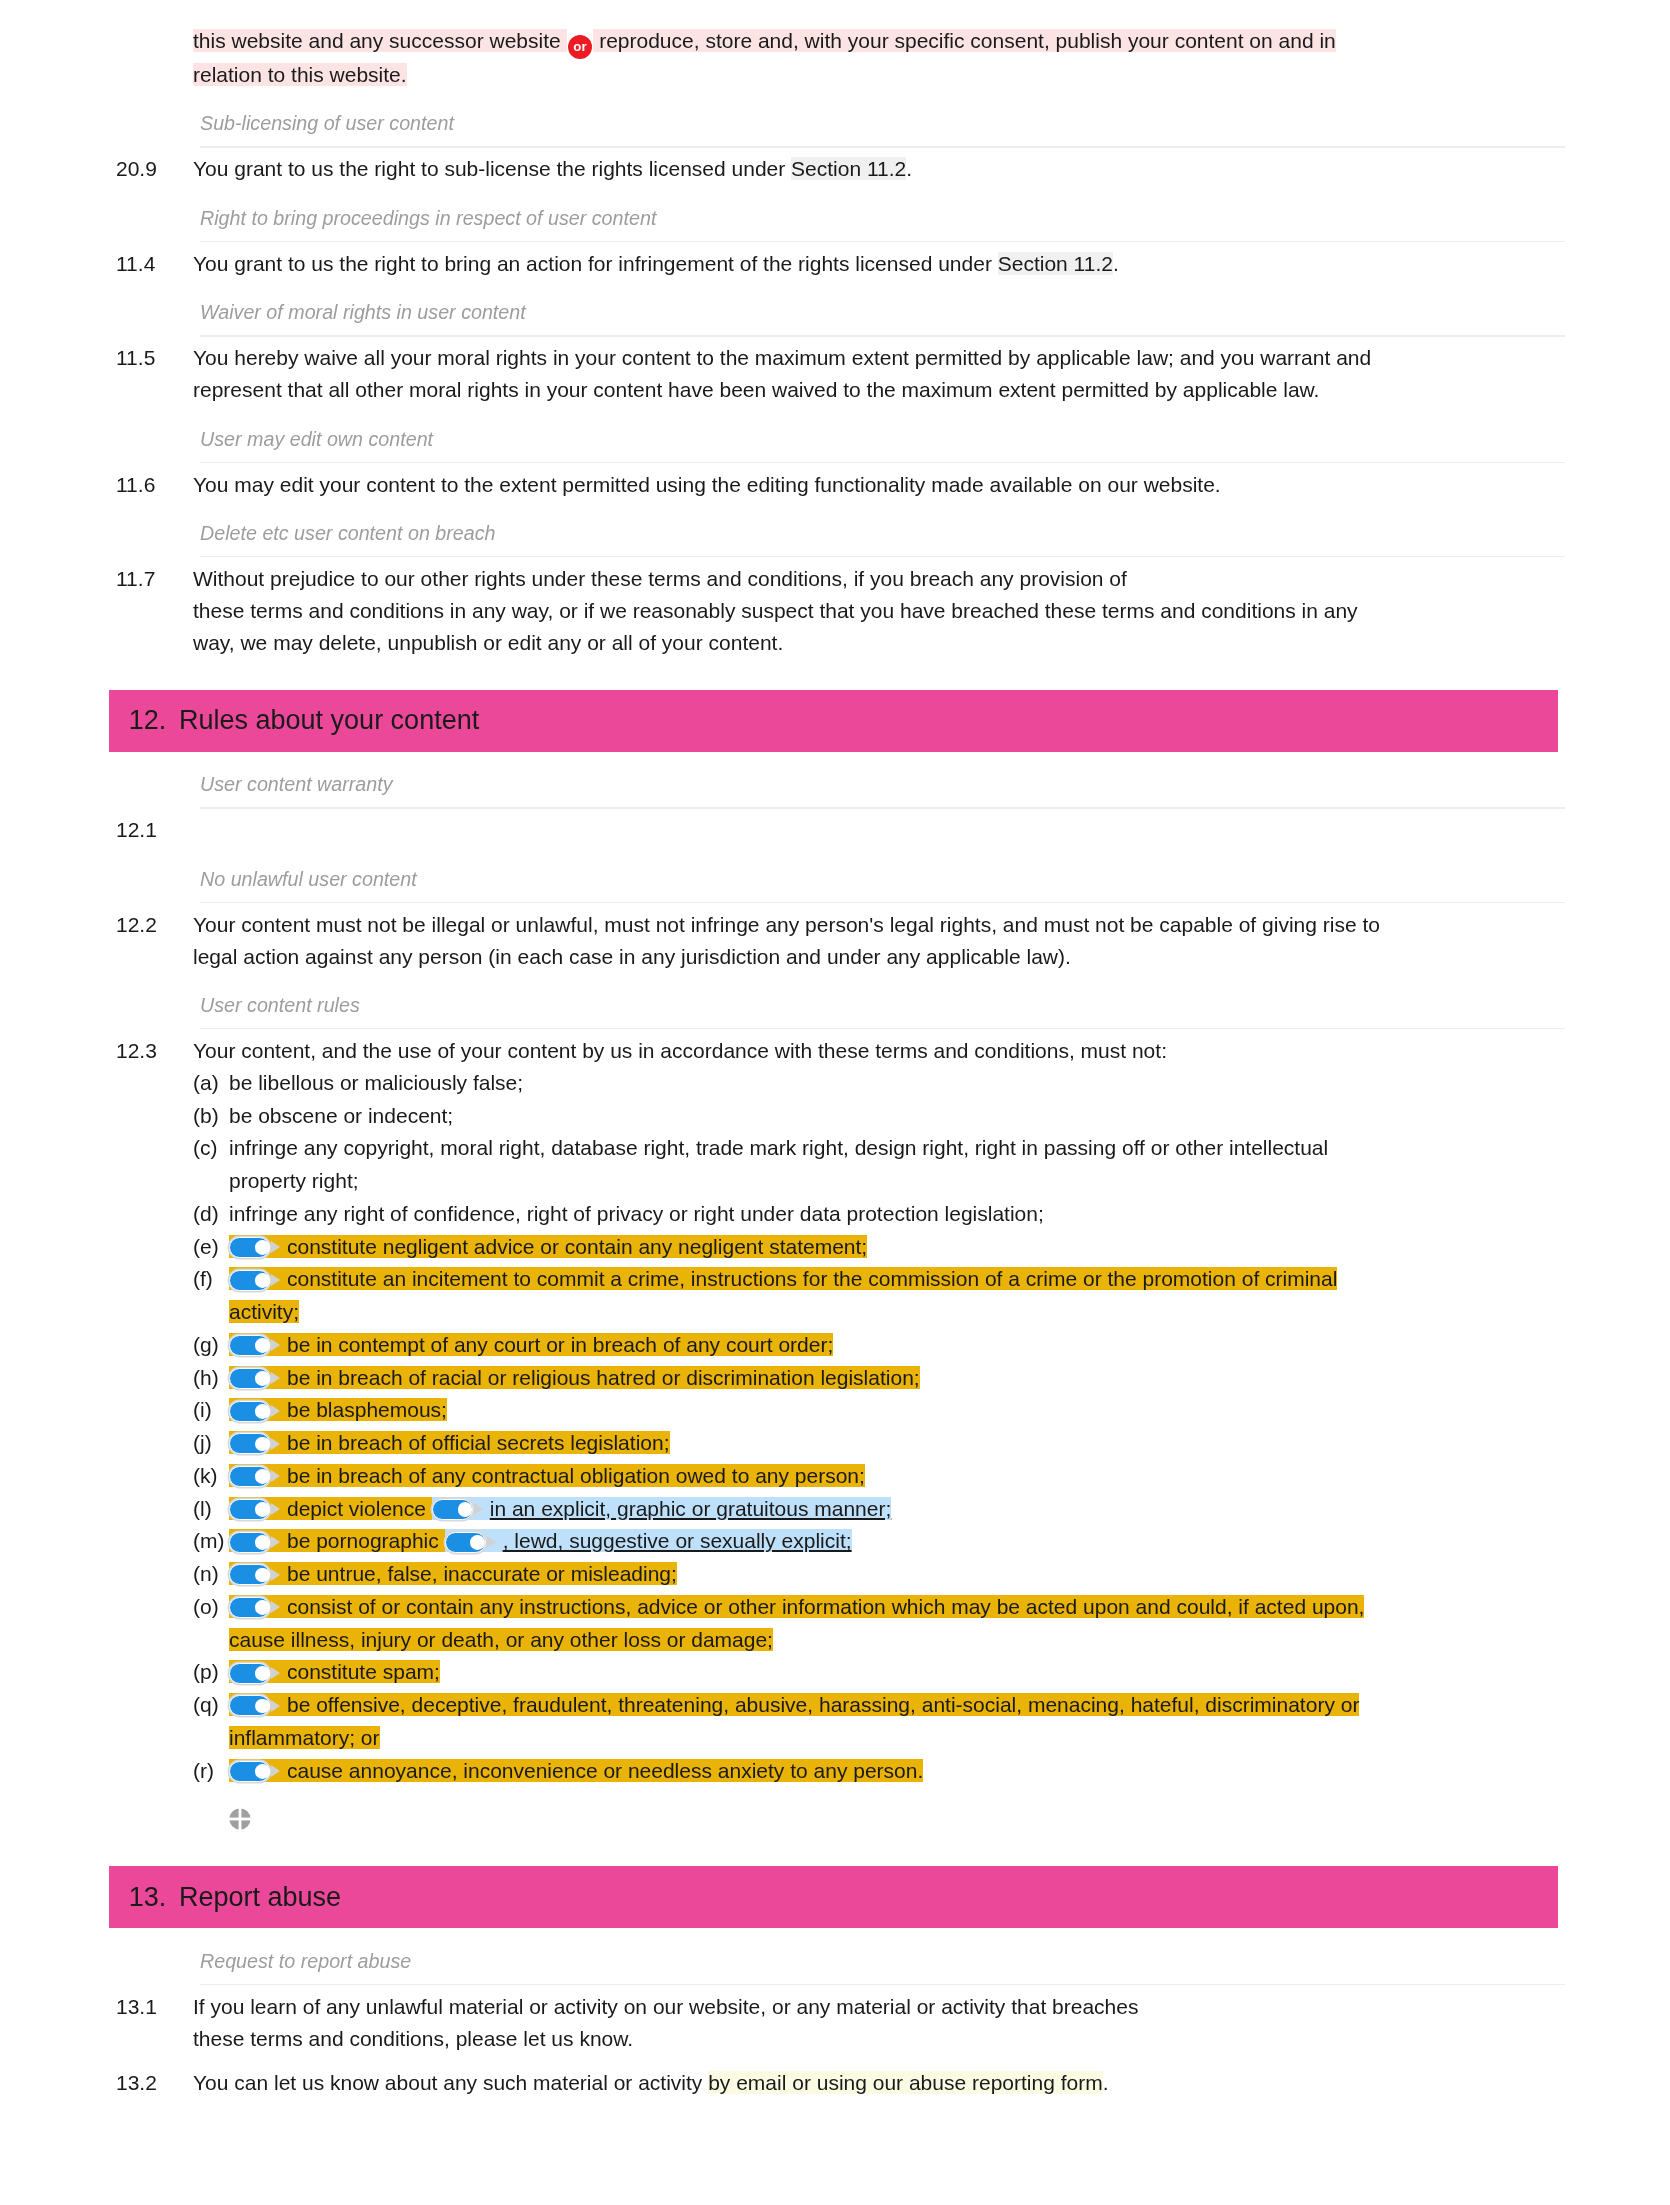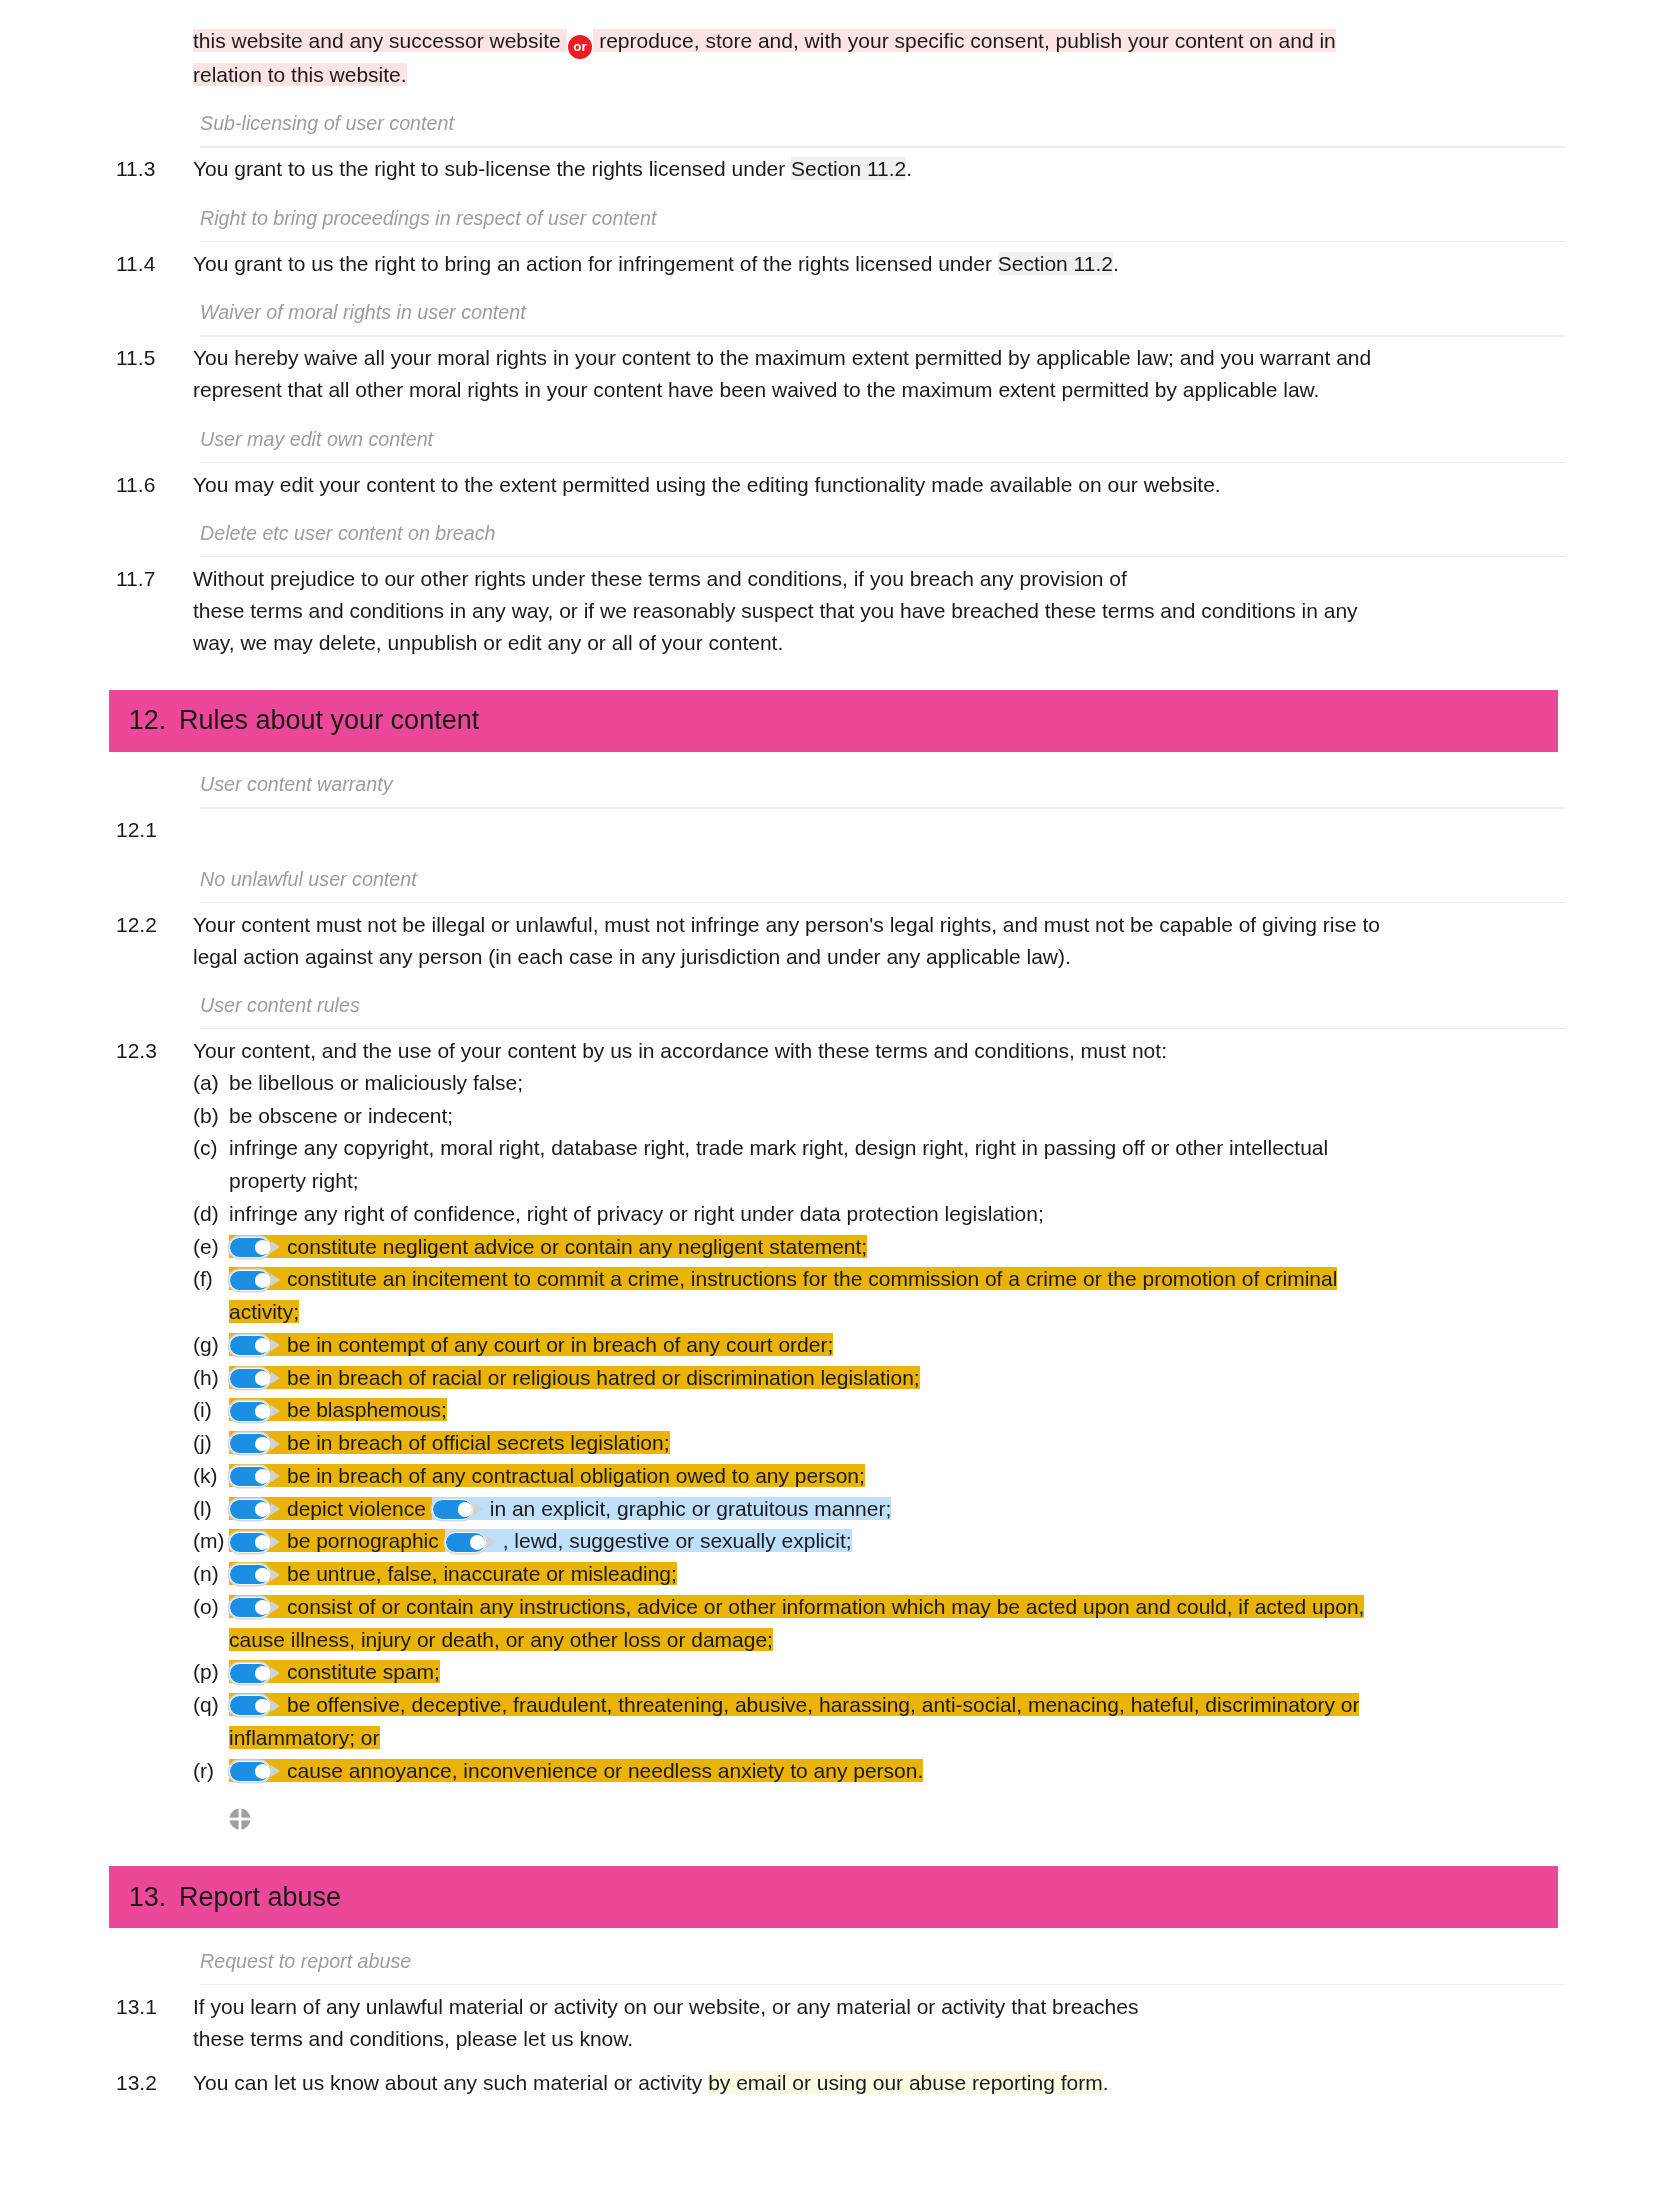--- a/index.html
+++ b/index.html
@@ -83,21 +83,21 @@
     color:#1a1a1a;
   }
   .section-head .stitle{
     font-size:27px;
     color:#1a1a1a;
   }
 
   
   .hl-pink{background:#fce4e4;}
   .hl-blue{background:#eab308;}
-  .hl-blue2{background:#bfe0fa;}
+  .hl-blue2{background:#bfe0fa;text-decoration:underline;}
   .hl-gray{background:#f0f0f0;}
   .hl-cream{background:#fbfbe3;}
 
   
   .or-badge{
     display:inline-block;
     width:24px;height:24px;
     border-radius:50%;
     background:#ed1c24;
     color:#ffffff;
@@ -178,21 +178,21 @@
       <span class="hl-pink">this website and any successor website</span><span class="hl-pink">&nbsp;</span><span class="or-badge">or</span><span class="hl-pink">&nbsp;</span><span class="hl-pink">reproduce, store and, with your specific consent, publish your content on and in</span><br>
       <span class="hl-pink">relation to this website.</span>
     </div>
   </div>
 
   <div class="subhead">
     <span class="t">Sub-licensing of user content</span>
     <div class="rule"></div>
   </div>
   <div class="clause">
-    <div class="num">11.3</div>
+    <div class="num">20.9</div>
     <div class="body"><span>You grant to us the right to sub-license the rights licensed under </span><span class="hl-gray">Section 11.2</span><span>.</span></div>
   </div>
 
   <div class="subhead">
     <span class="t">Right to bring proceedings in respect of user content</span>
     <div class="rule"></div>
   </div>
   <div class="clause">
     <div class="num">11.4</div>
     <div class="body"><span>You grant to us the right to bring an action for infringement of the rights licensed under </span><span class="hl-gray">Section 11.2</span><span>.</span></div>

